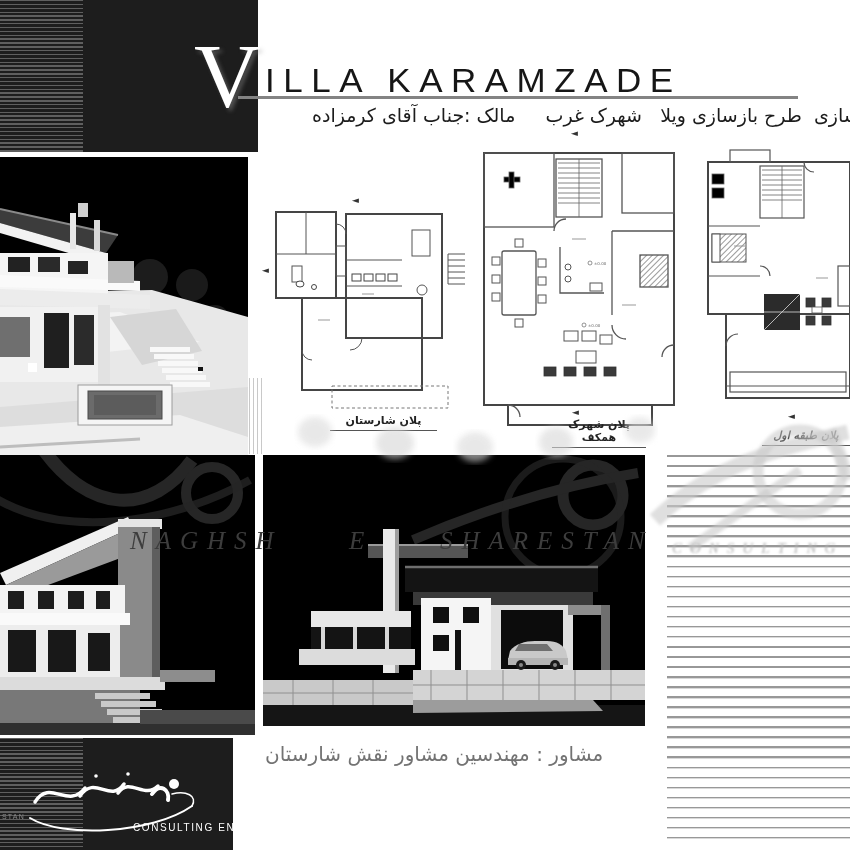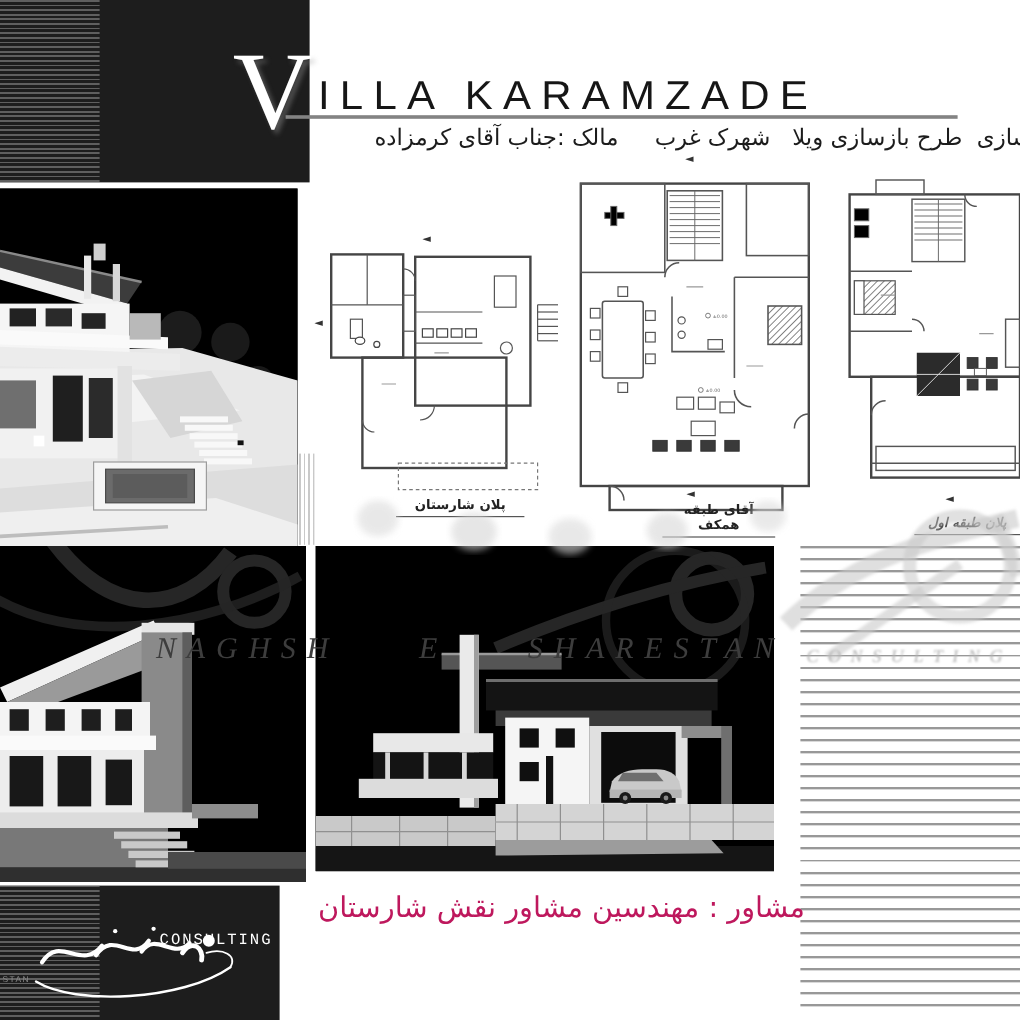--- a/index.html
+++ b/index.html
@@ -27,23 +27,23 @@
             font-size:25px;letter-spacing:9px;word-spacing:18px;color:#3d3d3d;white-space:pre;
             filter:blur(.5px);z-index:30;}
   .wm-consulting{left:672px;top:540px;font-family:"Liberation Serif",serif;font-style:italic;
             font-size:15px;letter-spacing:8px;color:#b5b5b5;filter:blur(.8px);z-index:42;}
   .wm-vhatch{left:249px;top:378px;width:13px;height:76px;opacity:.8;z-index:40;
             background:repeating-linear-gradient(to right,#bbb 0 1.5px,rgba(0,0,0,0) 1.5px 4px);}
   
   .ruled{left:667px;top:455px;width:183px;height:391px;z-index:4;
          background:repeating-linear-gradient(to bottom,#989898 0 1.6px,#d9d9d9 1.6px 2.4px,rgba(0,0,0,0) 2.4px 10.05px);}
   
-  .consultant{left:265px;top:742px;font-size:24px;color:#be185d;direction:rtl;white-space:pre;z-index:6;}
-  .logo-eng{left:133px;top:776px;font-size:13px;letter-spacing:1.6px;color:#ffffff;z-index:22;
-            font-family:Liberation Mono, monospace;}
+  .consultant{left:265px;top:742px;font-size:20px;color:#737373;direction:rtl;white-space:pre;z-index:6;}
+  .logo-eng{left:133px;top:822px;font-size:10px;letter-spacing:1.6px;color:#ffffff;z-index:22;
+            font-family:Liberation Sans, sans-serif;}
   .logo-stan{left:2px;top:813px;font-size:7px;letter-spacing:1.2px;color:#8a8a8a;z-index:22;
             font-family:"Liberation Sans",sans-serif;}
   svg{display:block;}
   .plansvg{z-index:5;}
 </style>
 </head>
 <body>
 
 <div id="board">
 
@@ -218,21 +218,21 @@
       </g>
   </svg>
 
   <div class="abs mark" style="left:352px;top:196px;">◄</div>
   <div class="abs mark" style="left:571px;top:129px;">◄</div>
   <div class="abs mark" style="left:572px;top:408px;">◄</div>
   <div class="abs mark" style="left:788px;top:412px;">◄</div>
   <div class="abs mark" style="left:262px;top:266px;">◄</div>
 
   <div class="abs plan-cap" style="left:330px;top:414px;width:107px;">پلان شارستان</div>
-  <div class="abs plan-cap" style="left:552px;top:418px;width:94px;">آقای طبقه همکف</div>
+  <div class="abs plan-cap" style="left:552px;top:418px;width:94px;">پلان شهرک همکف</div>
   <div class="abs plan-cap" style="left:762px;top:429px;width:88px;font-style:italic;">پلان طبقه اول</div>
 
   <svg class="abs render" style="left:0;top:157px;" width="248" height="298" viewBox="0 0 248 298">
     <rect width="248" height="298" fill="#000"></rect>
     <circle cx="150" cy="120" r="18" fill="#1c1c1c"></circle>
       <circle cx="192" cy="128" r="16" fill="#1a1a1a"></circle>
     <circle cx="215" cy="162" r="14" fill="#191919"></circle>
     <polygon points="0,136 152,133 248,160 248,298 0,298" fill="#e8e8e8"></polygon>
     <polygon points="0,160 120,155 200,185 60,200" fill="#f3f3f3"></polygon>
     <polygon points="0,250 248,230 248,298 0,298" fill="#dddddd"></polygon>

